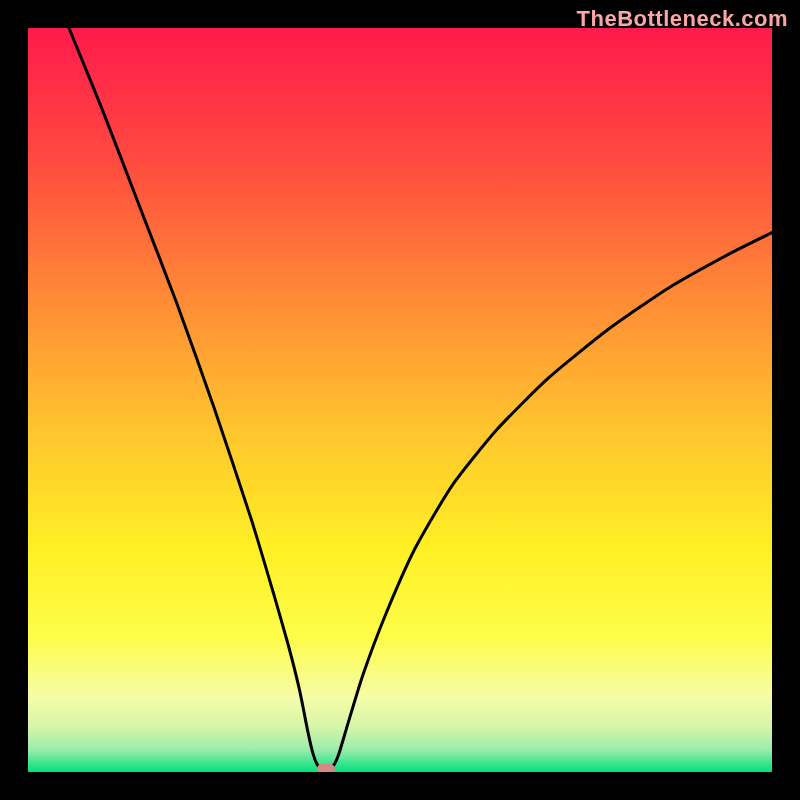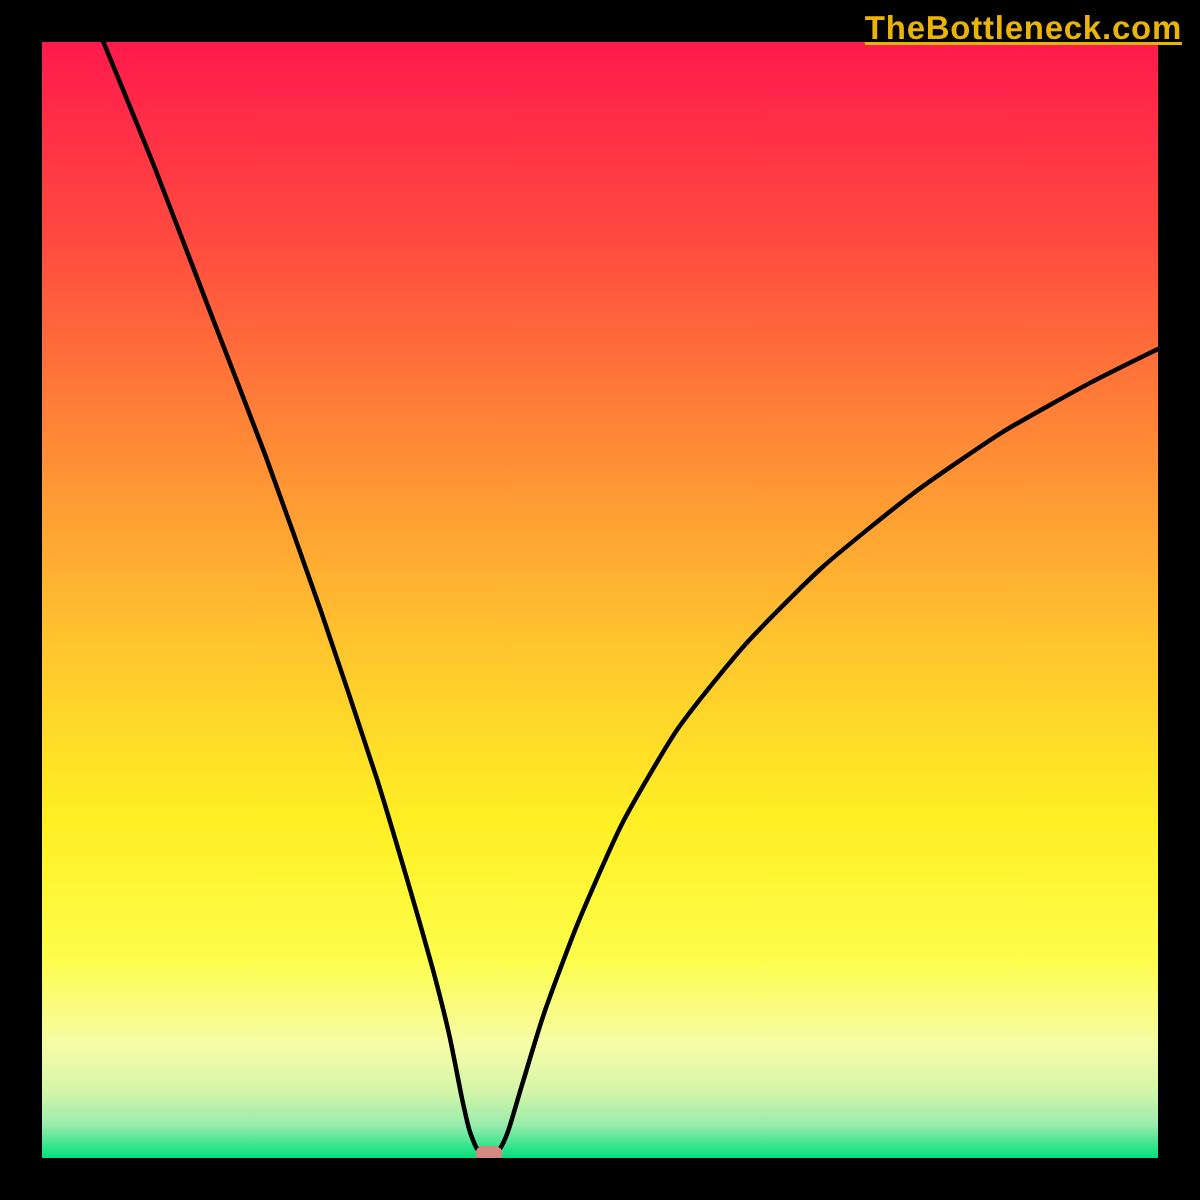--- a/index.html
+++ b/index.html
@@ -3,26 +3,25 @@
 <meta charset="utf-8">
 <style>
   * { margin: 0; padding: 0; box-sizing: border-box; }
   html, body { width: 800px; height: 800px; overflow: hidden; }
   body { background: #000; position: relative; font-family: Arial, sans-serif; }
   
   .watermark {
     position: absolute;
     top: 6px;
     right: 12px;
-    color: #eab308;
+    color: #fca5a5;
     font-size: 22px;
     font-weight: bold;
     z-index: 10;
     letter-spacing: 0.5px;
-    text-decoration: underline;
   }
   
   .plot-frame {
     position: absolute;
     top: 28px;
     left: 28px;
     width: 744px;
     height: 744px;
     background: #000;
   }

